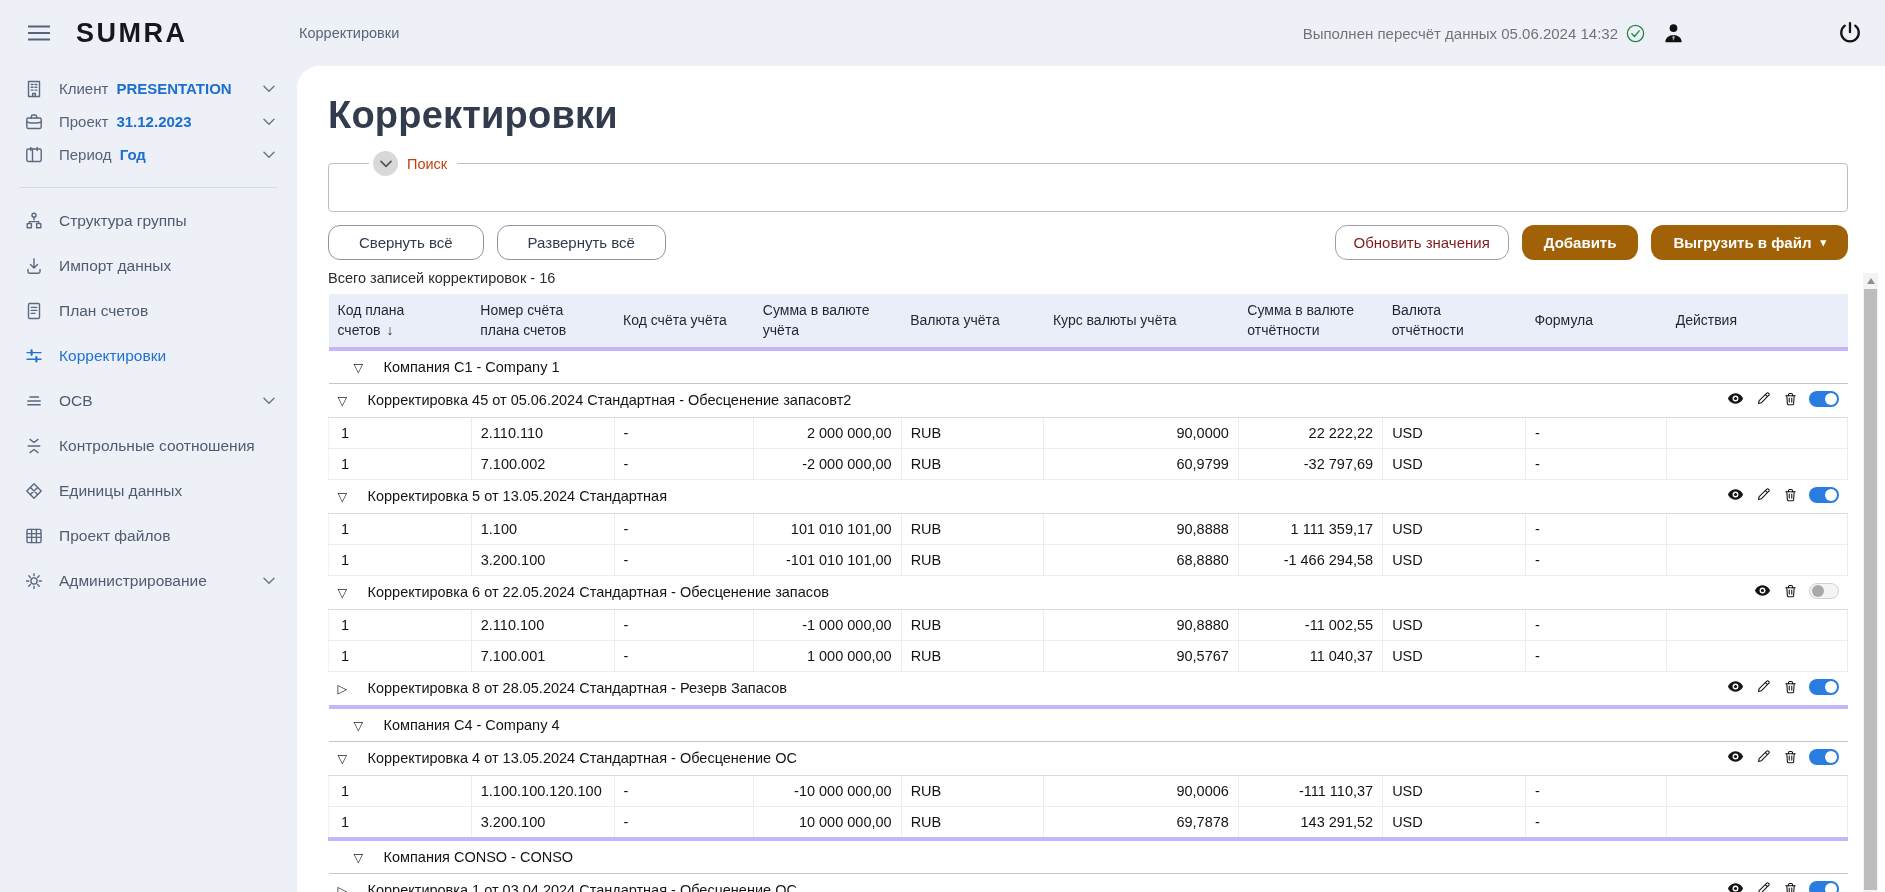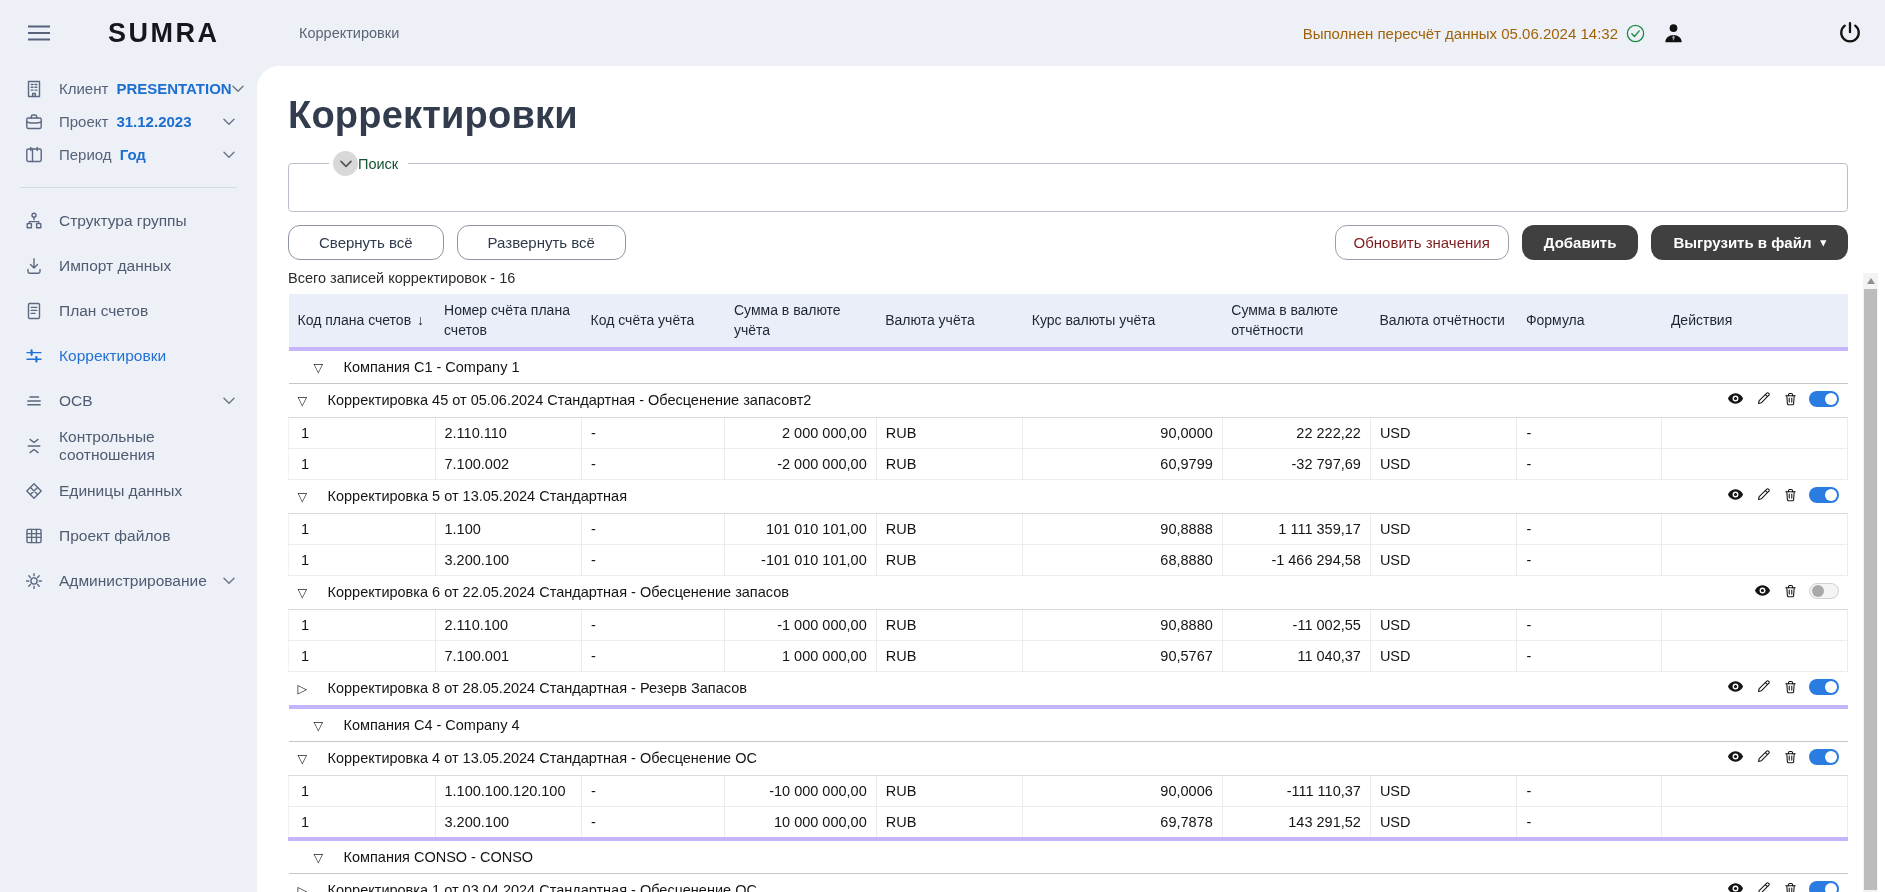--- a/index.html
+++ b/index.html
@@ -3,58 +3,58 @@
 <meta charset="utf-8">
 <style>
   html,body{margin:0;padding:0;}
   body{
     width:1885px;height:892px;overflow:hidden;
     background:#edf1f7;color:#1f2633;
     font-family:"Liberation Sans",sans-serif;
     -webkit-font-smoothing:antialiased;
   }
   
-  .topbar{height:66px;display:flex;align-items:center;position:relative;gap:32px;}
+  .topbar{height:66px;display:flex;align-items:center;position:relative;}
   .hamburger{margin-left:24px;background:none;border:none;padding:4px;cursor:pointer;display:flex;}
   .logo{margin-left:22px;font-size:27px;font-weight:700;letter-spacing:2.5px;color:#14171c;}
   .breadcrumb{position:absolute;left:299px;font-size:14.5px;color:#5a6474;cursor:pointer;}
   .topbar-right{margin-left:auto;display:flex;align-items:center;padding-right:22px;}
-  .status-text{font-size:15px;color:#a16207;}
+  .status-text{font-size:15px;color:#737373;}
   .status-check{margin-left:7px;display:flex;}
   .person-btn{margin-left:16px;background:none;border:none;padding:0;cursor:pointer;display:flex;}
   .power-btn{margin-left:152px;background:none;border:none;padding:0;cursor:pointer;display:flex;}
   
   .layout{display:flex;height:826px;}
-  .sidebar{width:257px;flex:none;padding-top:6px;}
+  .sidebar{width:297px;flex:none;padding-top:6px;}
   .ctx-row{display:flex;align-items:center;height:33px;padding:0 22px;cursor:pointer;}
   .s-icon{width:24px;display:flex;justify-content:center;color:#5b6880;flex:none;}
   .ctx-label{margin-left:13px;font-size:15px;color:#55627a;}
   .ctx-value{margin-left:8px;font-size:15px;font-weight:700;color:#1d6ecf;}
   .chev{margin-left:auto;display:flex;color:#6d7789;}
   .side-divider{height:1px;background:#d6dbe3;margin:16px 20px 10px 20px;}
   .nav-row{display:flex;align-items:center;height:45px;padding:0 22px;font-size:15.5px;color:#4f5b70;cursor:pointer;}
   .nav-row .nav-label{margin-left:13px;}
   .nav-row.active{color:#2270d4;}
   .nav-row.active .s-icon{color:#2270d4;}
   
   .main{flex:1;background:#fff;border-top-left-radius:22px;position:relative;overflow:hidden;}
   .content-inner{padding:26px 37px 0 31px;}
   .page-title{font-size:38px;font-weight:700;color:#323c4d;margin:2px 0 0 0;letter-spacing:.2px;}
   
   .search-fs{margin:14px 0 0 0;border:1px solid #b9c0cb;border-radius:4px;padding:0 12px 9px 12px;}
   .search-fs legend{margin-left:28px;padding:0 10px 0 4px;}
-  .legend-inner{display:inline-flex;align-items:center;font-size:14.5px;color:#14532d;}
+  .legend-inner{display:inline-flex;align-items:center;gap:9px;font-size:14.5px;color:#c2410c;}
   .chev-circle{width:25px;height:25px;border-radius:50%;background:#d8d8d8;border:none;display:inline-flex;align-items:center;justify-content:center;cursor:pointer;color:#5c5c5c;}
   .search-input{border:none;outline:none;width:100%;height:24px;font-size:15px;font-family:inherit;background:transparent;}
   
   .toolbar{display:flex;align-items:center;margin-top:13px;gap:13px;}
   .btn{height:35px;border-radius:12px;font-size:15px;font-family:inherit;cursor:pointer;display:inline-flex;align-items:center;}
   .btn-outline{padding:0 30px;border:1px solid #8d95a3;background:#fff;color:#2f3a4c;}
   .btn-outline.secondary{padding:16px 18px;border-color:#9aa0ab;color:#7f1d1d;}
-  .btn-primary{padding:0 22px;border:none;background:#404040;color:#fff;font-weight:700;}
+  .btn-primary{padding:0 22px;border:none;background:#a16207;color:#fff;font-weight:700;}
   .caret{margin-left:9px;font-size:11px;}
   .flex-spacer{flex:1;}
   .records-line{margin-top:10px;font-size:14.5px;color:#2b2b2b;}
   
   table.adj{border-collapse:collapse;width:100%;margin-top:8px;table-layout:fixed;}
   table.adj th{
     background:#e9eef8;font-weight:400;font-size:14px;color:#1f2633;text-align:left;
     padding:6px 9px;height:36px;vertical-align:middle;line-height:1.45;cursor:pointer;
   }
   th.th-actions{color:#97a1b3;}

